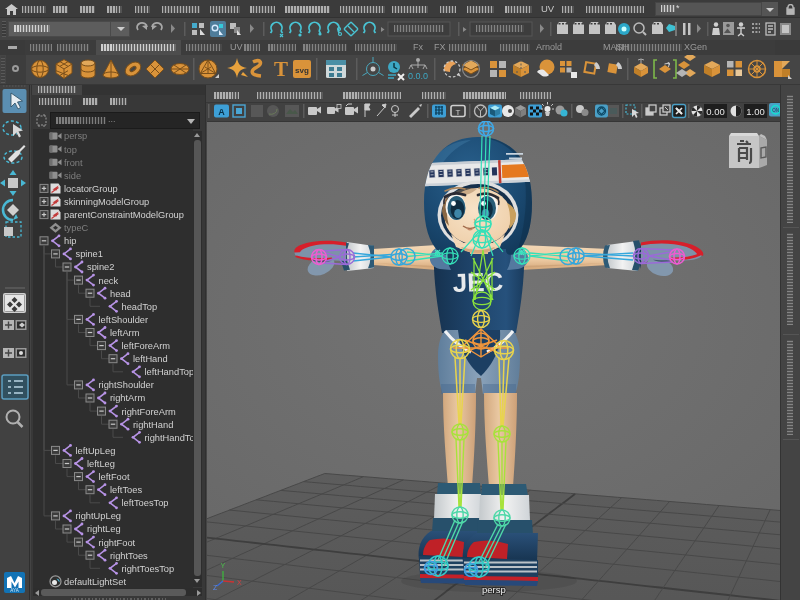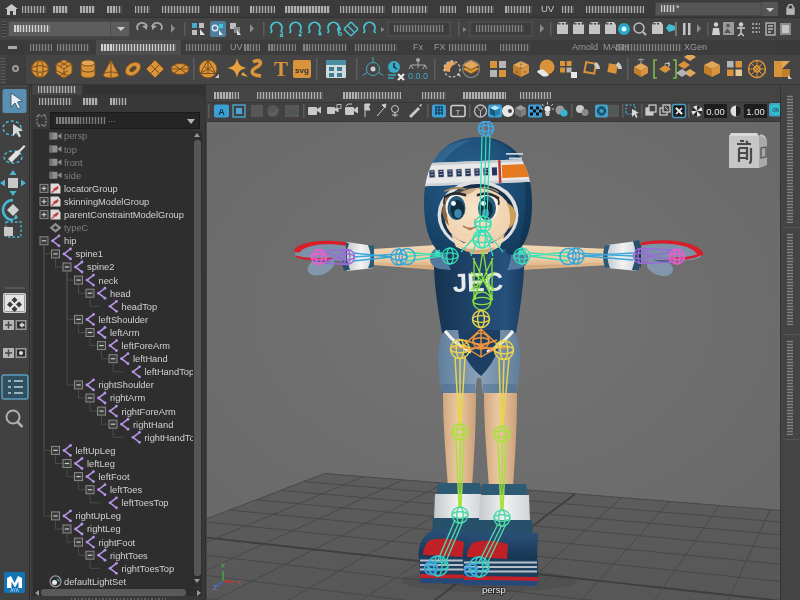--- a/index.html
+++ b/index.html
@@ -187,21 +187,21 @@
 <i class="jt dim" style="left:186px;top:4px;width:36px"></i>
 <span class="lat" style="left:230px;top:2px;color:#9a9a9a">UV</span>
     <i class="jt dim" style="left:244px;top:4px;width:16px"></i>
 <i class="jt dim" style="left:268px;top:4px;width:28px"></i>
 <i class="jt dim" style="left:303px;top:4px;width:44px"></i>
 <i class="jt dim" style="left:355px;top:4px;width:42px"></i>
 <span class="lat" style="left:413px;top:2px;color:#9a9a9a">Fx</span>
 <span class="lat" style="left:434px;top:2px;color:#9a9a9a">FX </span>
     <i class="jt dim" style="left:449px;top:4px;width:38px"></i>
 <i class="jt dim" style="left:500px;top:4px;width:30px"></i>
-<span class="lat" style="left:572px;top:2px;color:#9a9a9a">Arnold</span>
+<span class="lat" style="left:536px;top:2px;color:#9a9a9a">Arnold</span>
 <span class="lat" style="left:603px;top:2px;color:#9a9a9a">MASH</span>
 <i class="jt dim" style="left:616px;top:4px;width:66px"></i>
 <span class="lat" style="left:684px;top:2px;color:#9a9a9a">XGen</span>
 <div class="abs" style="left:8px;top:6px;width:9px;height:2.5px;background:#aaa"></div>
 </div>
 <div class="abs" id="shelficons">
 <div class="abs" style="left:1px;top:1px;width:4px;height:27px;background:repeating-linear-gradient(0deg,#5a5a5a 0 1px,#414141 1px 3px)"></div>
 <div class="abs" style="left:6px;top:0px;width:20px;height:29px;background:#3d3d3d"></div>
 <div class="abs" style="left:12px;top:10px;width:7px;height:7px;border:2px solid #9a9a9a;border-radius:50%"></div>
 <svg class="abs" style="left:26px;top:0" width="774" height="29" viewBox="26 0 774 29">

